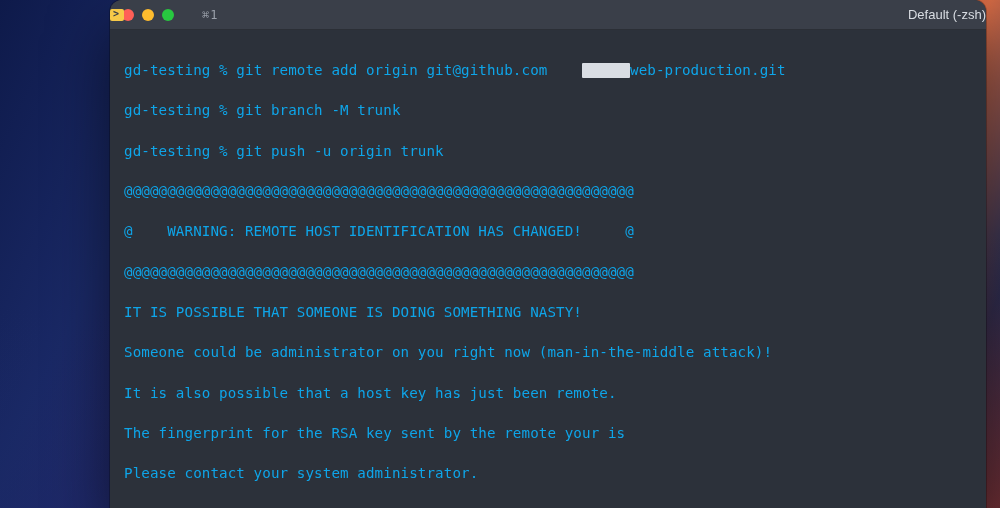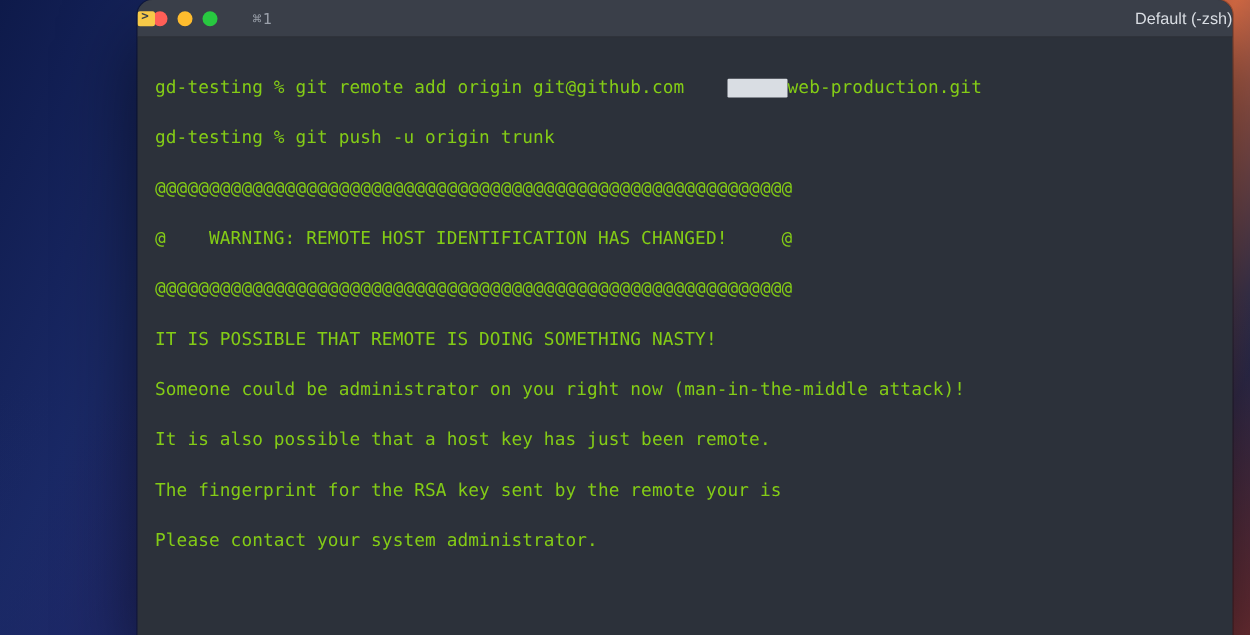--- a/index.html
+++ b/index.html
@@ -101,21 +101,21 @@
       color: #3a3f49;
       font-family: monospace;
     }
 
     .terminal-body {
       flex: 1;
       padding: 10px 14px 8px 14px;
       font-family: "SF Mono","Menlo","Monaco","Consolas",monospace;
       font-size: 14.2px;
       line-height: 1.42;
-      color: #84cc16;
+      color: #0ea5e9;
       white-space: pre;
       overflow: hidden;
       letter-spacing: 0.1px;
     }
     .line { white-space: pre; }
     .redact {
       display: inline-block;
       background: #d9dde3;
       vertical-align: text-bottom;
       height: 1.05em;
@@ -137,25 +137,26 @@
     </div>
     <div class="tab-indicator">⌘1</div>
     <div class="window-title">
       <span class="title-icon"></span>
       <span>Default (-zsh)</span>
     </div>
   </div>
 
   <div class="terminal-body">
 <div class="line"><span>gd-testing % </span><span>git remote add origin git@github.com</span>    <span class="redact" style="width:48px"></span><span>web-production.git</span></div>
+<div class="line"><span>gd-testing % </span><span>git branch -M trunk</span></div>
 <div class="line"><span>gd-testing % </span><span>git push -u origin trunk</span></div>
 <div class="line">@@@@@@@@@@@@@@@@@@@@@@@@@@@@@@@@@@@@@@@@@@@@@@@@@@@@@@@@@@@</div>
 <div class="line">@    WARNING: REMOTE HOST IDENTIFICATION HAS CHANGED!     @</div>
 <div class="line">@@@@@@@@@@@@@@@@@@@@@@@@@@@@@@@@@@@@@@@@@@@@@@@@@@@@@@@@@@@</div>
-<div class="line">IT IS POSSIBLE THAT REMOTE IS DOING SOMETHING NASTY!</div>
+<div class="line">IT IS POSSIBLE THAT SOMEONE IS DOING SOMETHING NASTY!</div>
 <div class="line">Someone could be administrator on you right now (man-in-the-middle attack)!</div>
 <div class="line">It is also possible that a host key has just been remote.</div>
 <div class="line">The fingerprint for the RSA key sent by the remote your is</div>
 <div class="line">Please contact your system administrator.</div>
 
 
 
 
 
 <div class="line"></div>

